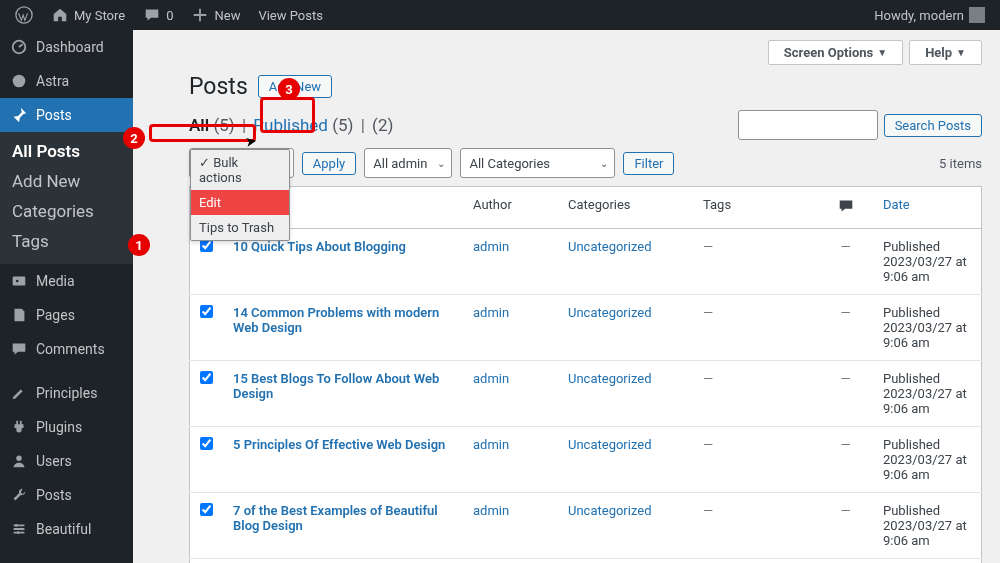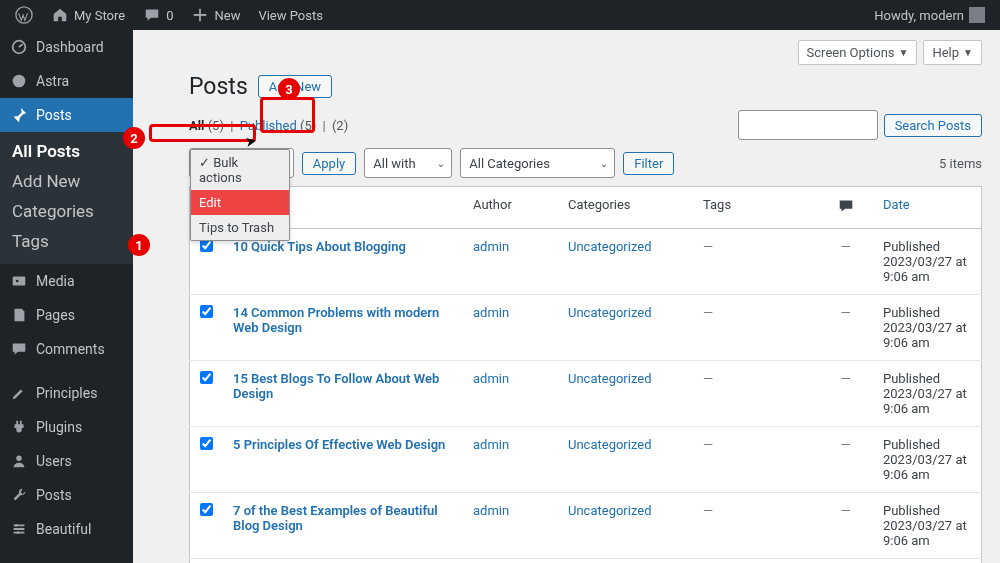--- a/index.html
+++ b/index.html
@@ -20,29 +20,29 @@
 .sm-item.current { background: #2271b1; color: #fff; }
 .sm-item .svg-icon { width: 18px; height: 18px; fill: #9ca2a7; }
 .sm-item.current .svg-icon { fill: #fff; }
 .submenu { background: #2c3338; padding: 4px 0 8px; }
 .submenu .sub { padding: 5px 12px; cursor: pointer; font-size: 17px; color: #c3c4c7; }
 .submenu .sub.current { color: #fff; font-weight: 600; }
 
 
 .main { flex: 1; padding: 10px 18px 18px; overflow: auto; position: relative; }
 .top-opts { display: flex; justify-content: flex-end; gap: 6px; margin-bottom: 8px; }
-.panel-btn { background: #fff; border: 1px solid #c3c4c7; padding: 4px 8px; border-radius: 2px; color: #50575e; cursor: pointer; font-size: 13px; display: inline-flex; align-items: center; gap: 4px; }
+.panel-btn { background: #fff; border: 1px solid #c3c4c7; padding: 4px 15px; border-radius: 2px; color: #50575e; cursor: pointer; font-size: 13px; display: inline-flex; align-items: center; gap: 4px; font-weight: bold; }
 .panel-btn .caret { font-size: 10px; }
 
 .heading-row { display: flex; align-items: center; gap: 10px; margin-bottom: 10px; }
 h1.heading { font-size: 23px; font-weight: 400; color: #1d2327; }
 .btn { border: 1px solid #2271b1; color: #2271b1; background: #f6f7f7; padding: 3px 10px; border-radius: 3px; cursor: pointer; font-size: 13px; }
 
 .filter-row { display: flex; align-items: center; justify-content: space-between; margin-bottom: 8px; }
-.subsubsub { font-size: 13px; color: #646970; }
+.subsubsub { font-size: 17px; color: #646970; }
 .subsubsub .sep { padding: 0 3px; }
 .subsubsub .current { color: #1d2327; font-weight: 600; }
 .count { color: #50575e; }
 
 .search-row { display: flex; align-items: center; gap: 6px; }
 .search-input { border: 1px solid #8c8f94; height: 30px; width: 140px; padding: 0 6px; border-radius: 3px; }
 
 .actions-row { display: flex; align-items: center; gap: 8px; margin-bottom: 8px; position: relative; }
 .bulk-select { border: 1px solid #8c8f94; background: #fff; padding: 0 24px 0 8px; height: 30px; border-radius: 3px; min-width: 100px; display: inline-flex; align-items: center; position: relative; cursor: pointer; }
 .sel { border: 1px solid #8c8f94; background: #fff; padding: 0 24px 0 8px; height: 30px; border-radius: 3px; min-width: 88px; display: inline-flex; align-items: center; position: relative; cursor: pointer; }
@@ -242,21 +242,21 @@
         <span>Bulk actions</span>
 
         <div class="bulk-dd">
           <div class="opt ck">Bulk actions</div>
           <div class="opt sel-opt">Edit</div>
           <div class="opt">Tips to Trash</div>
         </div>
       </div>
       <button class="btn">Apply</button>
       <div class="sel">
-          <span>All with</span>
+          <span>All admin</span>
           <span class="caret">⌄</span>
         </div>
       <div class="sel" style="min-width:155px">
           <span>All Categories</span>
           <span class="caret">⌄</span>
         </div>
       <button class="btn">Filter</button>
       <span class="spacer"></span>
       <span class="items-count">5 items</span>
     </div>

